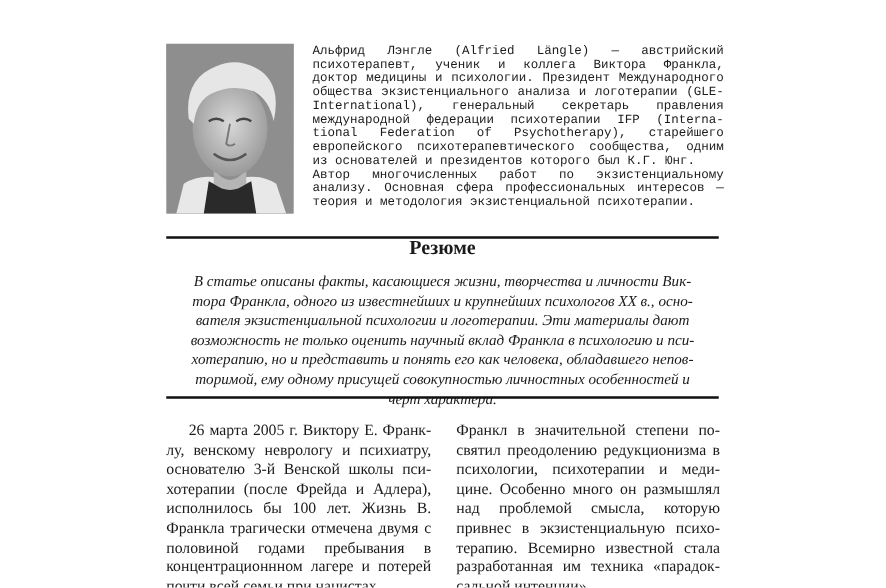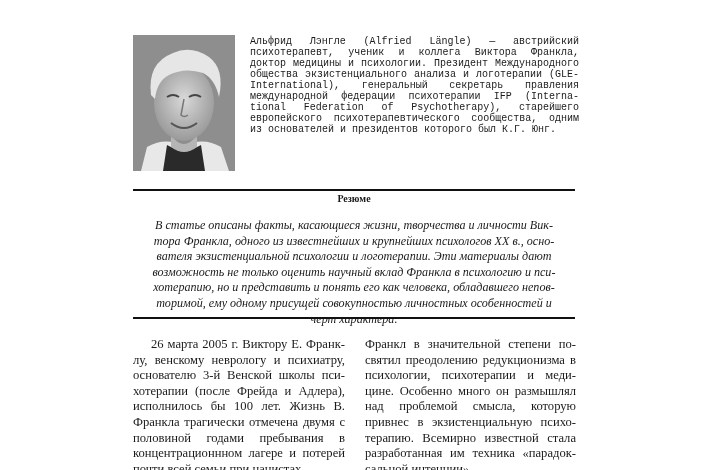--- a/index.html
+++ b/index.html
@@ -4,21 +4,21 @@
 <style>
   html, body { margin: 0; padding: 0; background: #ffffff; }
   body { width: 709px; height: 470px; position: relative; overflow: hidden; color: #1a1a1a; font-family: "DejaVu Serif", "Liberation Serif", serif; }
   .photo { position: absolute; left: 133px; top: 35px; width: 102px; height: 136px; overflow: hidden; background: linear-gradient(180deg, #8c8c8c 0%, #a5a5a5 55%, #b8b8b8 100%); }
   .bio { position: absolute; left: 250px; top: 36px; width: 329px; font-family: Liberation Mono, monospace; font-size: 10px; line-height: 11px; text-align: justify; hyphens: manual; }
   .bio p { margin: 0; }
   .rule { position: absolute; left: 133px; width: 442px; height: 1.5px; background: #111; }
   .rule.top { top: 189px; }
   .rule.bottom { top: 317px; }
   .abstract { position: absolute; left: 133px; top: 191px; width: 442px; text-align: center; font-family: "Liberation Serif", serif; }
-  .abstract-title { font-weight: bold; font-size: 10px; line-height: 15px; margin: 0; }
+  .abstract-title { font-weight: bold; font-size: 16px; line-height: 15px; margin: 0; }
   .abstract-text { font-style: italic; font-size: 12.1px; line-height: 15.6px; margin: 12px; padding: 0 4px; }
   .col { position: absolute; top: 337px; width: 212px; font-family: "Liberation Serif", serif; font-size: 12.6px; line-height: 15.6px; text-align: justify; }
   .col p { margin: 0; }
   .col.left { left: 133px; }
   .col.left p { text-indent: 18px; }
   .col.right { left: 365px; width: 211px; }
 </style>
 </head>
 <body>
 
@@ -45,20 +45,21 @@
     <path d="M56 62 Q62 58 68 62" stroke="#444" stroke-width="2" fill="none"></path>
 
     <path d="M51 64 L48 80 Q51 83 55 80" stroke="#777" stroke-width="1.5" fill="none"></path>
 
     <path d="M38 88 Q51 98 64 88" stroke="#555" stroke-width="2" fill="none"></path>
   </svg>
 </div>
 
 <div class="bio">
   <p>Альфрид Лэнгле (Alfried Längle) — австрийский психотерапевт, ученик и коллега Виктора Франкла, доктор медицины и психоло­гии. Президент Международного общества экзистенциального ана­лиза и логотерапии (GLE-International), генеральный секретарь правления международной федерации психотерапии IFP (Interna­tional Federation of Psychotherapy), старейшего европейского психо­терапевтического сообщества, одним из основателей и президентов которого был К.Г. Юнг.</p>
+  <p>Автор многочисленных работ по экзистенциальному анализу. Ос­новная сфера профессиональных интересов — теория и методоло­гия экзистенциальной психотерапии.</p>
 </div>
 
 <div class="rule top"></div>
 
 <div class="abstract">
   <p class="abstract-title">Резюме</p>
   <p class="abstract-text">В статье описаны факты, касающиеся жизни, творчества и личности Вик­тора Франкла, одного из известнейших и крупнейших психологов XX в., осно­вателя экзистенциальной психологии и логотерапии. Эти материалы дают возможность не только оценить научный вклад Франкла в психологию и пси­хотерапию, но и представить и понять его как человека, обладавшего непов­торимой, ему одному присущей совокупностью личностных особенностей и черт характера.</p>
 </div>
 
 <div class="rule bottom"></div>

